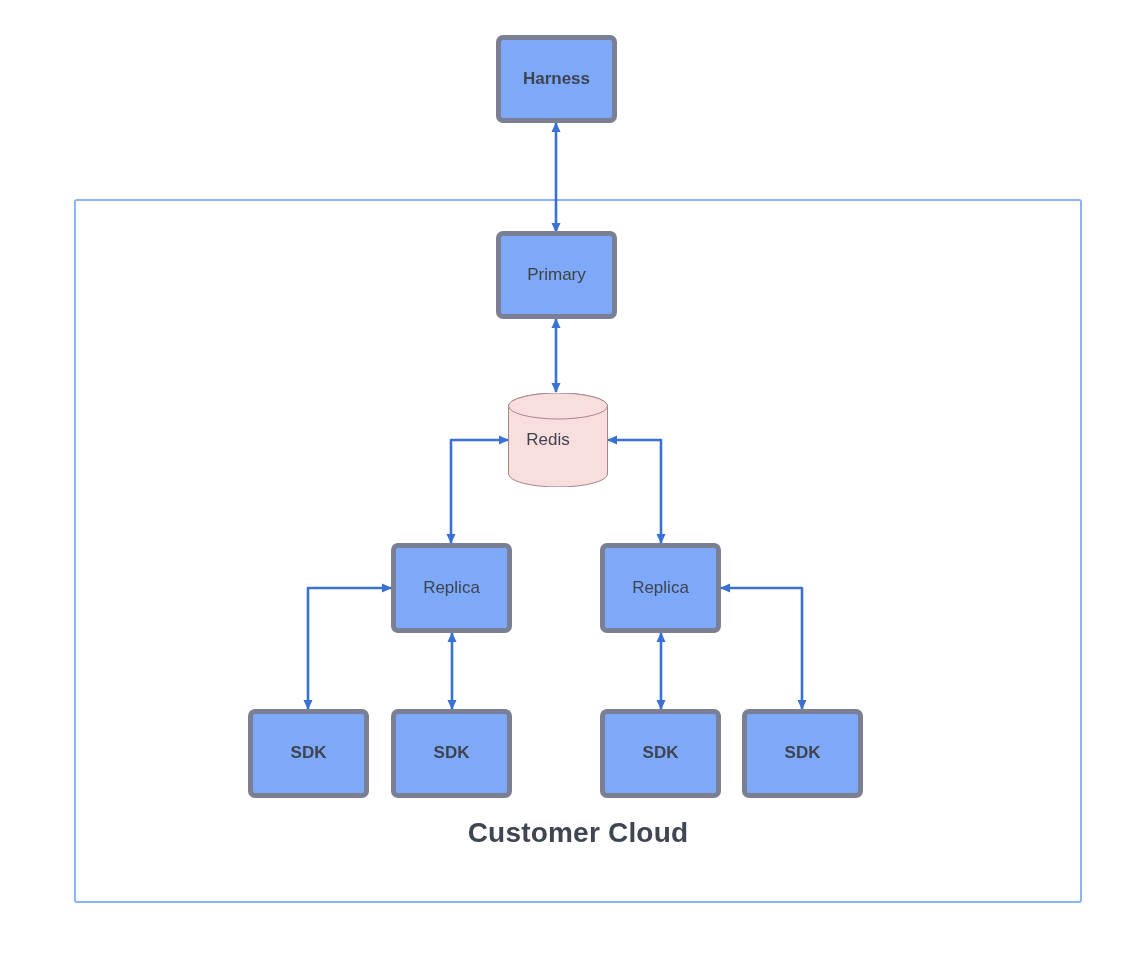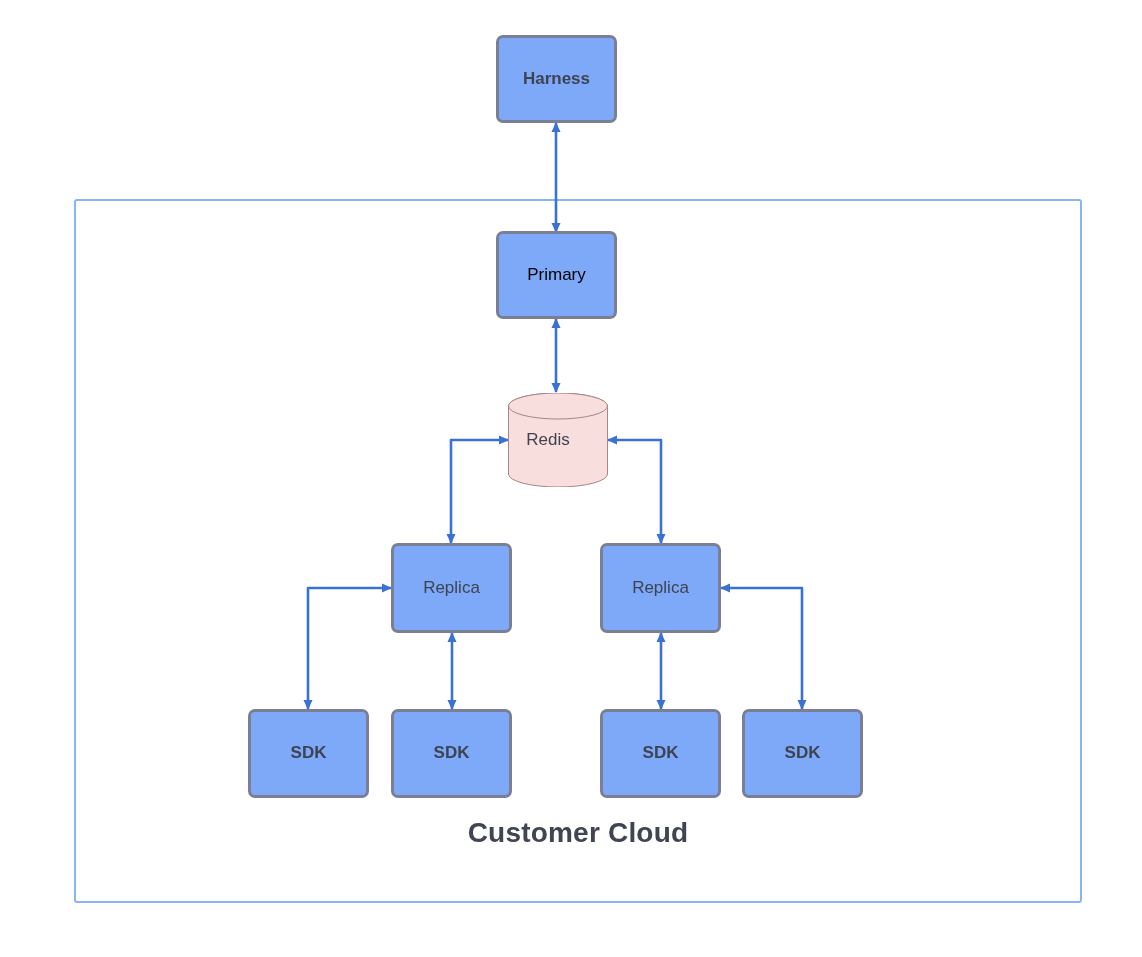--- a/index.html
+++ b/index.html
@@ -31,21 +31,21 @@
     box-sizing: border-box;
     display: flex;
     align-items: center;
     justify-content: center;
     text-align: center;
     color: #3d4351;
     line-height: 1.2;
   }
   .box {
     background: #7ea9f8;
-    border: 3px solid #15803d;
+    border: 5px solid #15803d;
     border-radius: 7px;
     font-size: 17px;
   }
   .box.bold {
     font-weight: bold;
   }
   .cylinder {
     font-size: 17px;
     color: #3d4351;
     background: transparent;
@@ -101,21 +101,21 @@
       <path d="M391,588 L308,588 L308,709" fill="none" stroke="#3a72d4" stroke-width="2.6" stroke-linejoin="round" marker-end="url(#arrow-end)" marker-start="url(#arrow-start)"></path>
       <path d="M452,633 L452,709" fill="none" stroke="#3a72d4" stroke-width="2.6" stroke-linejoin="round" marker-end="url(#arrow-end)" marker-start="url(#arrow-start)"></path>
       <path d="M661,633 L661,709" fill="none" stroke="#3a72d4" stroke-width="2.6" stroke-linejoin="round" marker-end="url(#arrow-end)" marker-start="url(#arrow-start)"></path>
       <path d="M721,588 L802,588 L802,709" fill="none" stroke="#3a72d4" stroke-width="2.6" stroke-linejoin="round" marker-end="url(#arrow-end)" marker-start="url(#arrow-start)"></path>
     </svg>
 
   <div id="node-layer">
       <div class="node box bold" style="left: 496px; top: 35px; width: 121px; height: 88px; color: rgb(61, 67, 81); background: rgb(126, 169, 248); border-color: rgb(123, 127, 147);">
         <span>Harness</span>
       </div>
-      <div class="node box" style="left: 496px; top: 231px; width: 121px; height: 88px; color: #000000; background: rgb(126, 169, 248); border-color: rgb(123, 127, 147);">
+      <div class="node box" style="left: 496px; top: 231px; width: 121px; height: 88px; color: #404040; background: rgb(126, 169, 248); border-color: rgb(123, 127, 147);">
         <span>Primary</span>
       </div>
       <div class="node cylinder" style="left: 508px; top: 393px; width: 80px; height: 94px; color: rgb(61, 67, 81);">
         <svg class="cyl-svg" width="100" height="94" viewBox="0 0 100 94">
           <path d="M0.5,13 A49.5,13 0 0 1 99.5,13 L99.5,81 A49.5,13 0 0 1 0.5,81 Z" fill="#f9dede" stroke="#a6868a" stroke-width="1"></path>
           <ellipse cx="50" cy="13" rx="49.5" ry="13" fill="#f9dede" stroke="#a6868a" stroke-width="1"></ellipse>
         </svg>
         <span class="cyl-label">Redis</span>
       </div>
       <div class="node box" style="left: 391px; top: 543px; width: 121px; height: 90px; color: rgb(61, 67, 81); background: rgb(126, 169, 248); border-color: rgb(123, 127, 147);">

